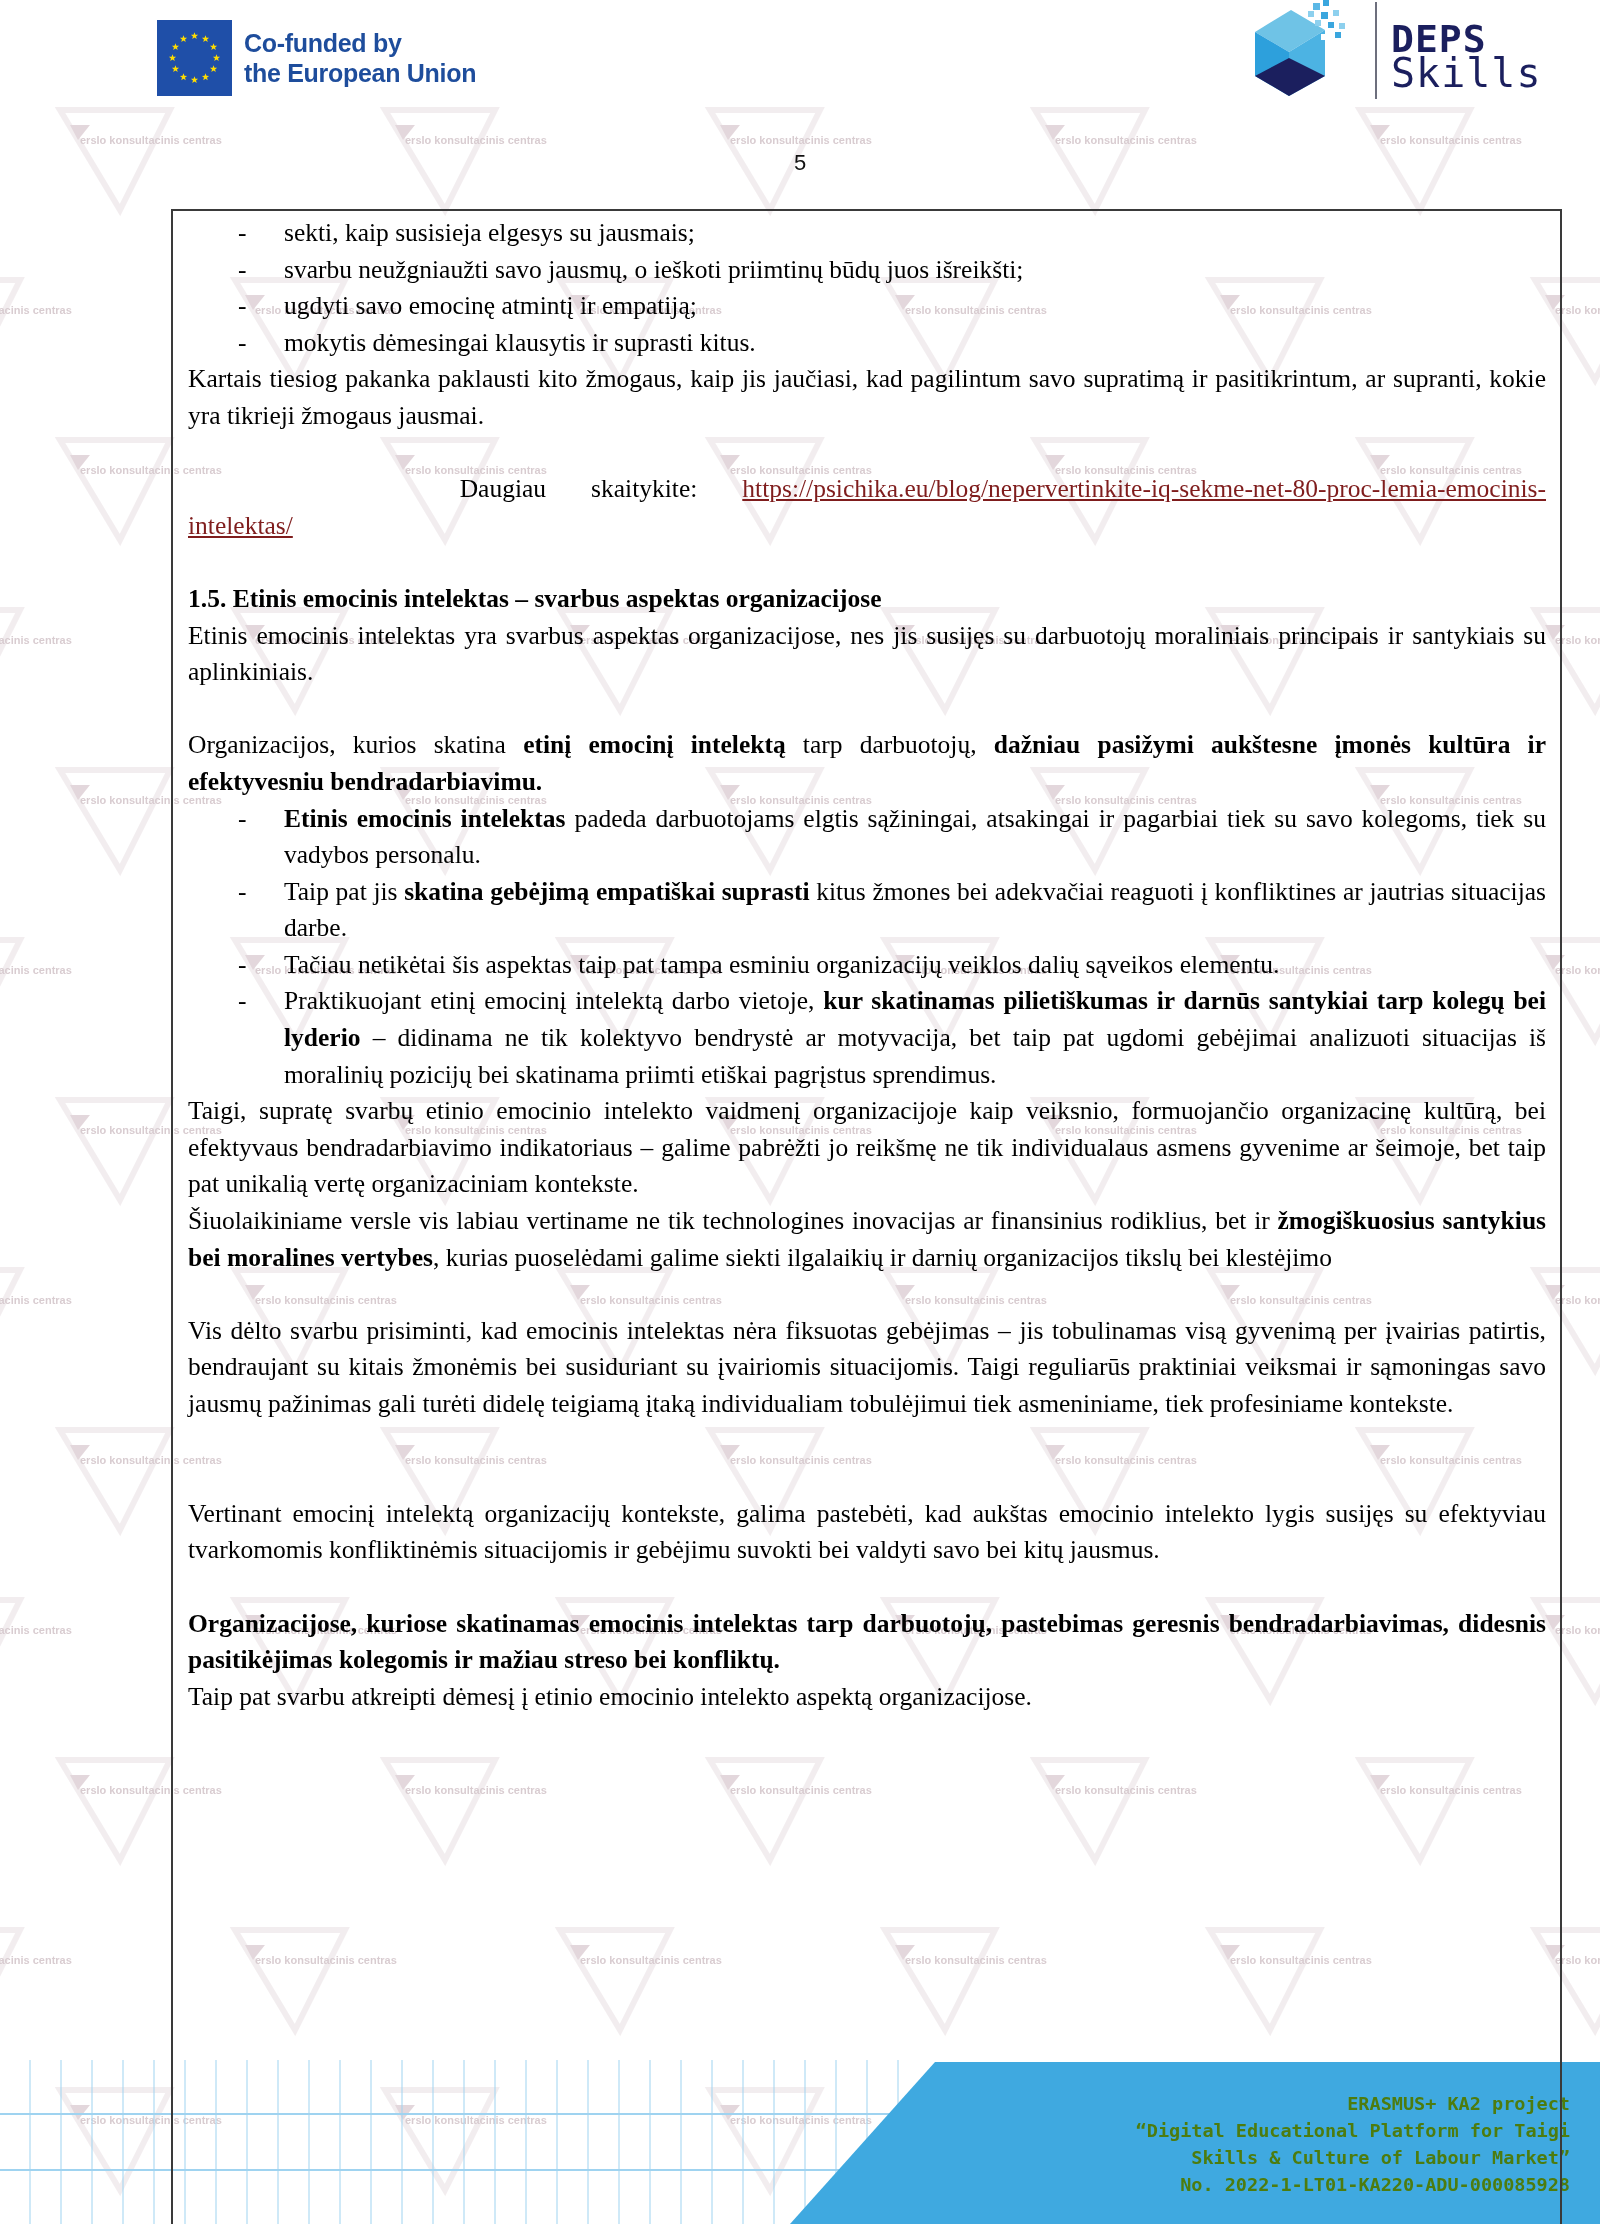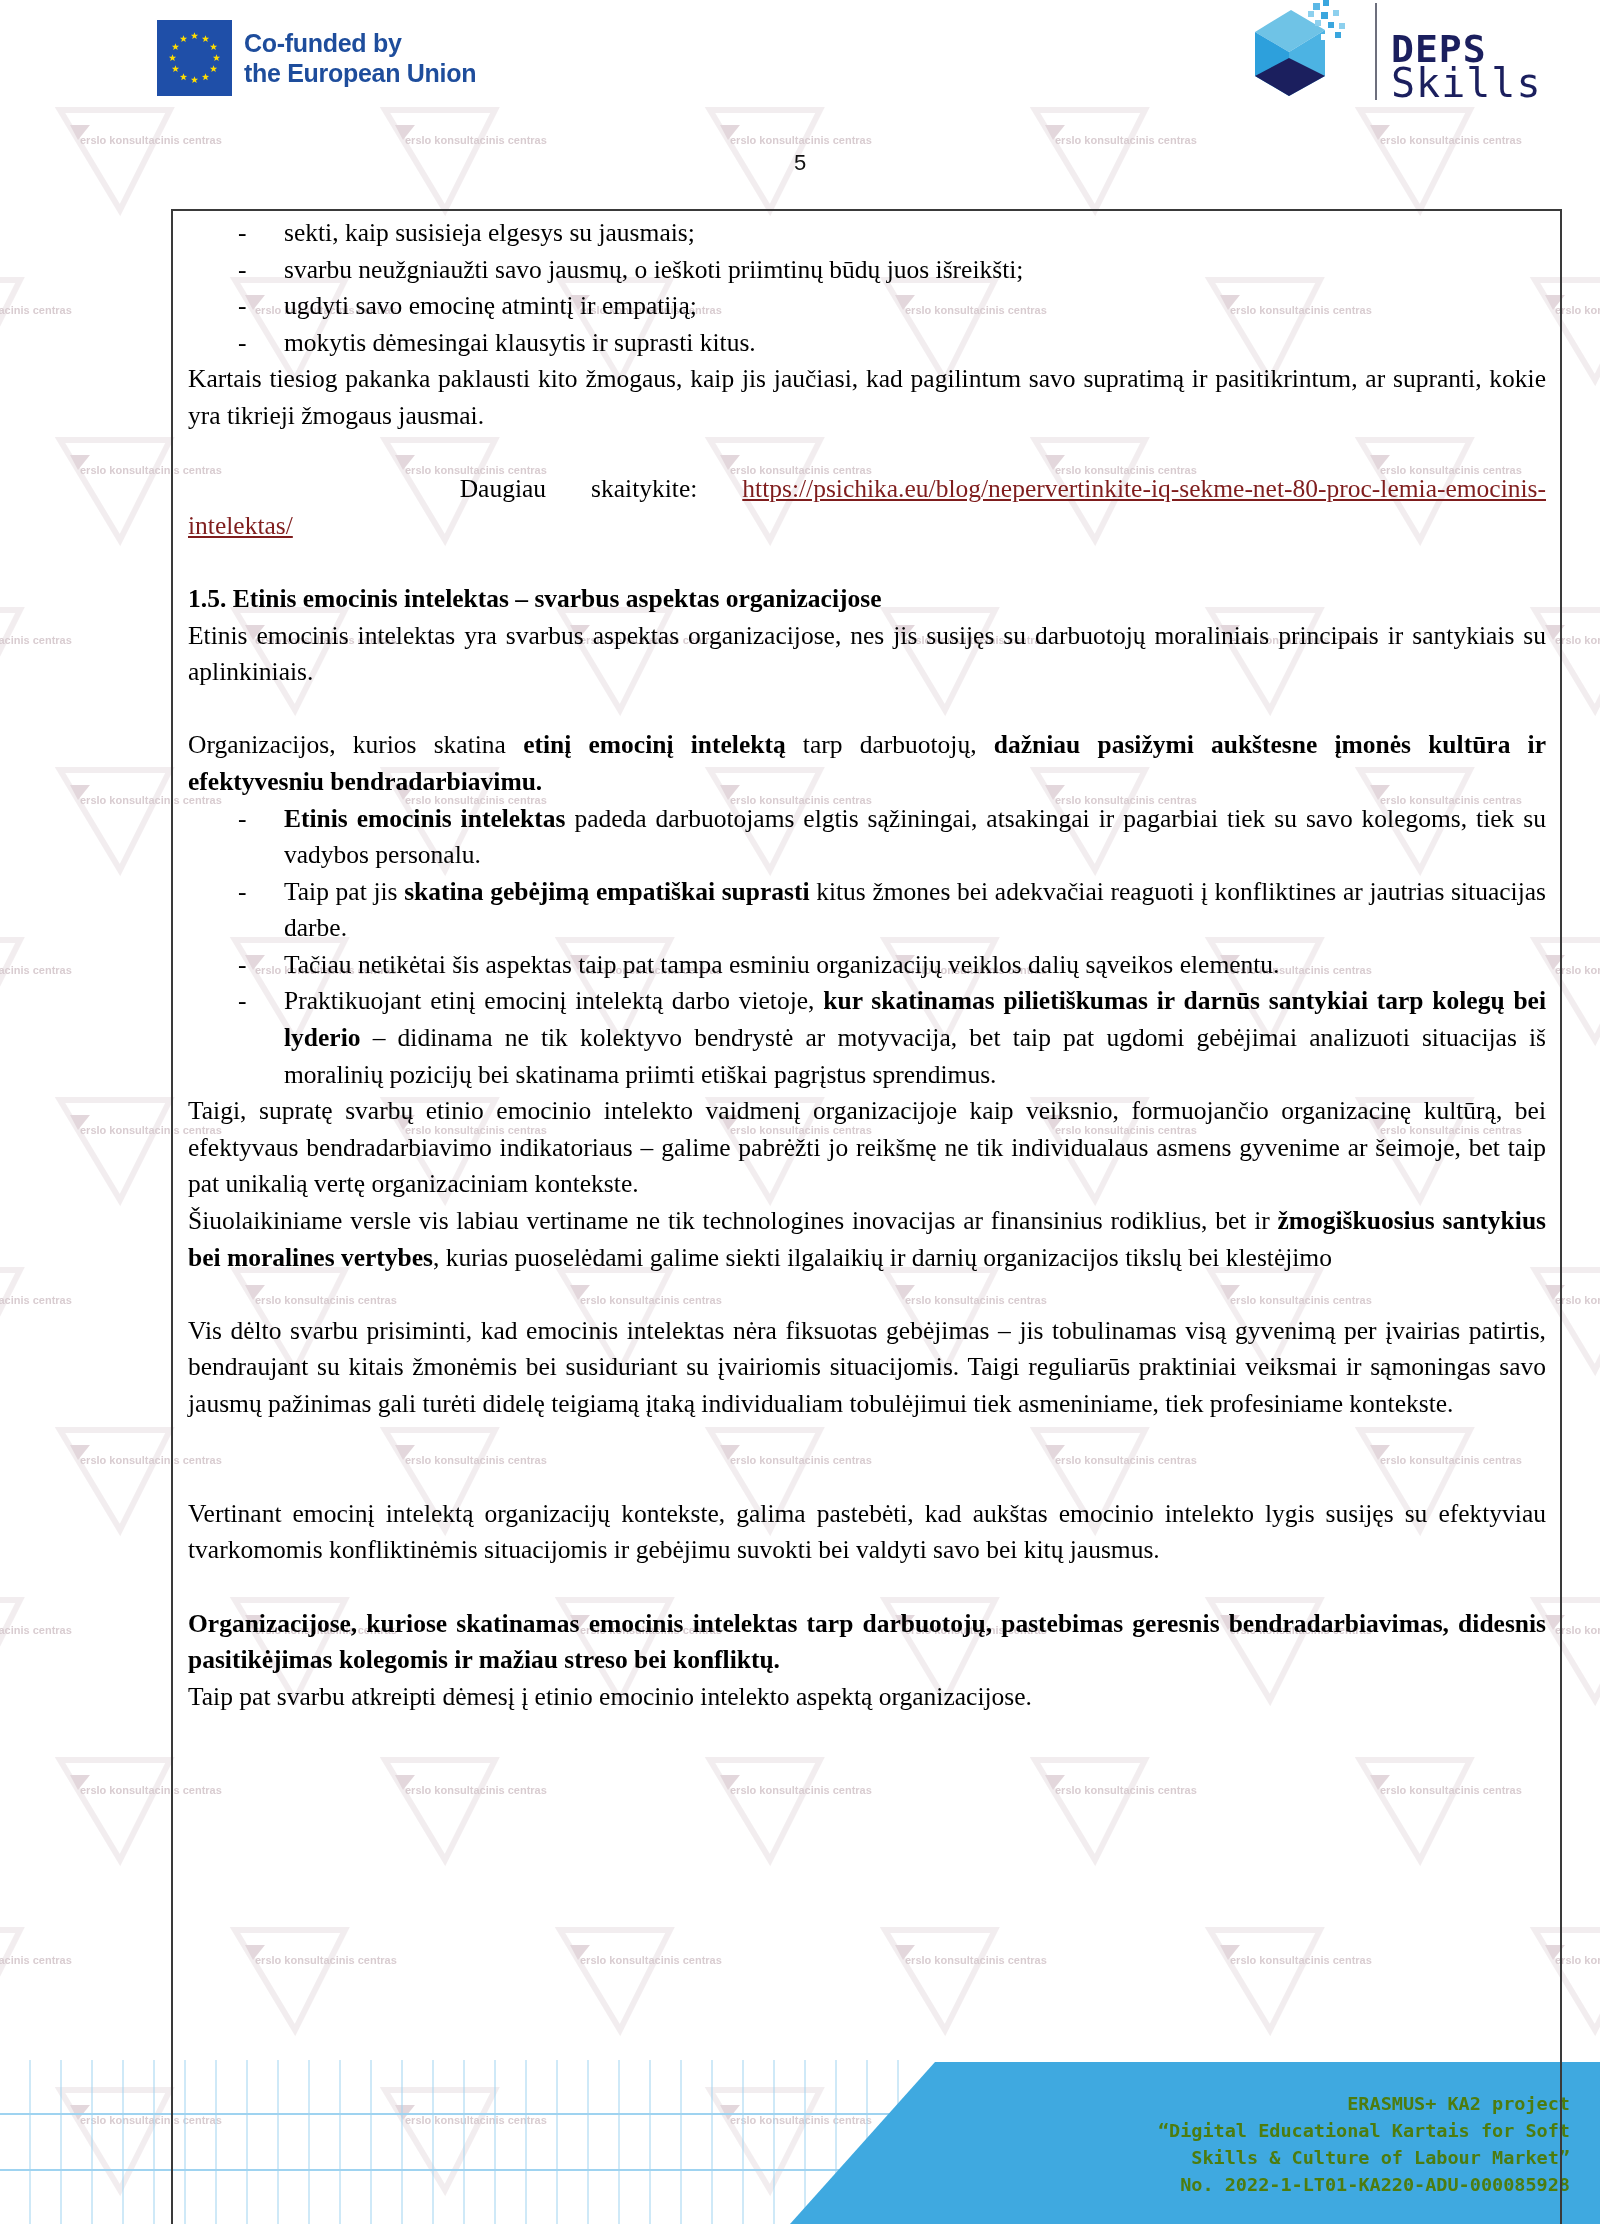--- a/index.html
+++ b/index.html
@@ -25,21 +25,21 @@
   .header { position: absolute; left: 0; top: 0; width: 1600px; height: 140px; z-index: 2; }
   .eu-logo { position: absolute; left: 157px; top: 20px; display: flex; align-items: center; }
   .eu-flag {
     width: 75px; height: 76px; background: #1f4fa8; position: relative;
   }
   .eu-flag svg { width: 75px; height: 76px; display: block; }
   .eu-text {
     margin-left: 12px; font-family: "Liberation Sans", sans-serif; font-weight: bold;
     color: #1e4d9c; font-size: 25px; line-height: 30px; letter-spacing: -0.3px;
   }
-  .deps-logo { position: absolute; left: 1253px; top: 0px; display: flex; align-items: flex-end; }
+  .deps-logo { position: absolute; left: 1253px; top: 0px; display: flex; align-items: center; }
   .deps-cube svg { width: 110px; height: 100px; display: block; }
   .deps-divider { width: 2px; height: 97px; background: #6d6f7d; margin-left: 12px; }
   .deps-text {
     margin-left: 14px; font-family: "DejaVu Sans Mono", monospace; color: #1b1f5e;
     line-height: 34px; margin-top: 12px;
   }
   .deps-text .t1 { font-size: 38px; font-weight: bold; display: block; letter-spacing: 1px; }
   .deps-text .t2 { font-size: 40px; display: block; letter-spacing: 1px; }
 
   .page-number {
@@ -709,17 +709,17 @@
         <line x1="836" y1="40" x2="836" y2="204" stroke="#9fd3f0" stroke-width="1"></line>
         <line x1="867" y1="40" x2="867" y2="204" stroke="#9fd3f0" stroke-width="1"></line>
         <line x1="898" y1="40" x2="898" y2="204" stroke="#9fd3f0" stroke-width="1"></line>
         <line x1="0" y1="94" x2="900" y2="94" stroke="#9fd3f0" stroke-width="2"></line>
         <line x1="0" y1="150" x2="900" y2="150" stroke="#9fd3f0" stroke-width="2"></line>
         <polygon points="935,42 1600,42 1600,204 790,204" fill="#3fa9e0"></polygon>
     </svg>
   </div>
   <div class="footer-text">
     <div>ERASMUS+ KA2 project</div>
-    <div>“Digital Educational Kartais for Soft</div>
+    <div>“Digital Educational Platform for Taigi</div>
     <div>Skills &amp; Culture of Labour Market”</div>
     <div>No. 2022-1-LT01-KA220-ADU-000085928</div>
   </div>
 </div>
 
 </body></html>

